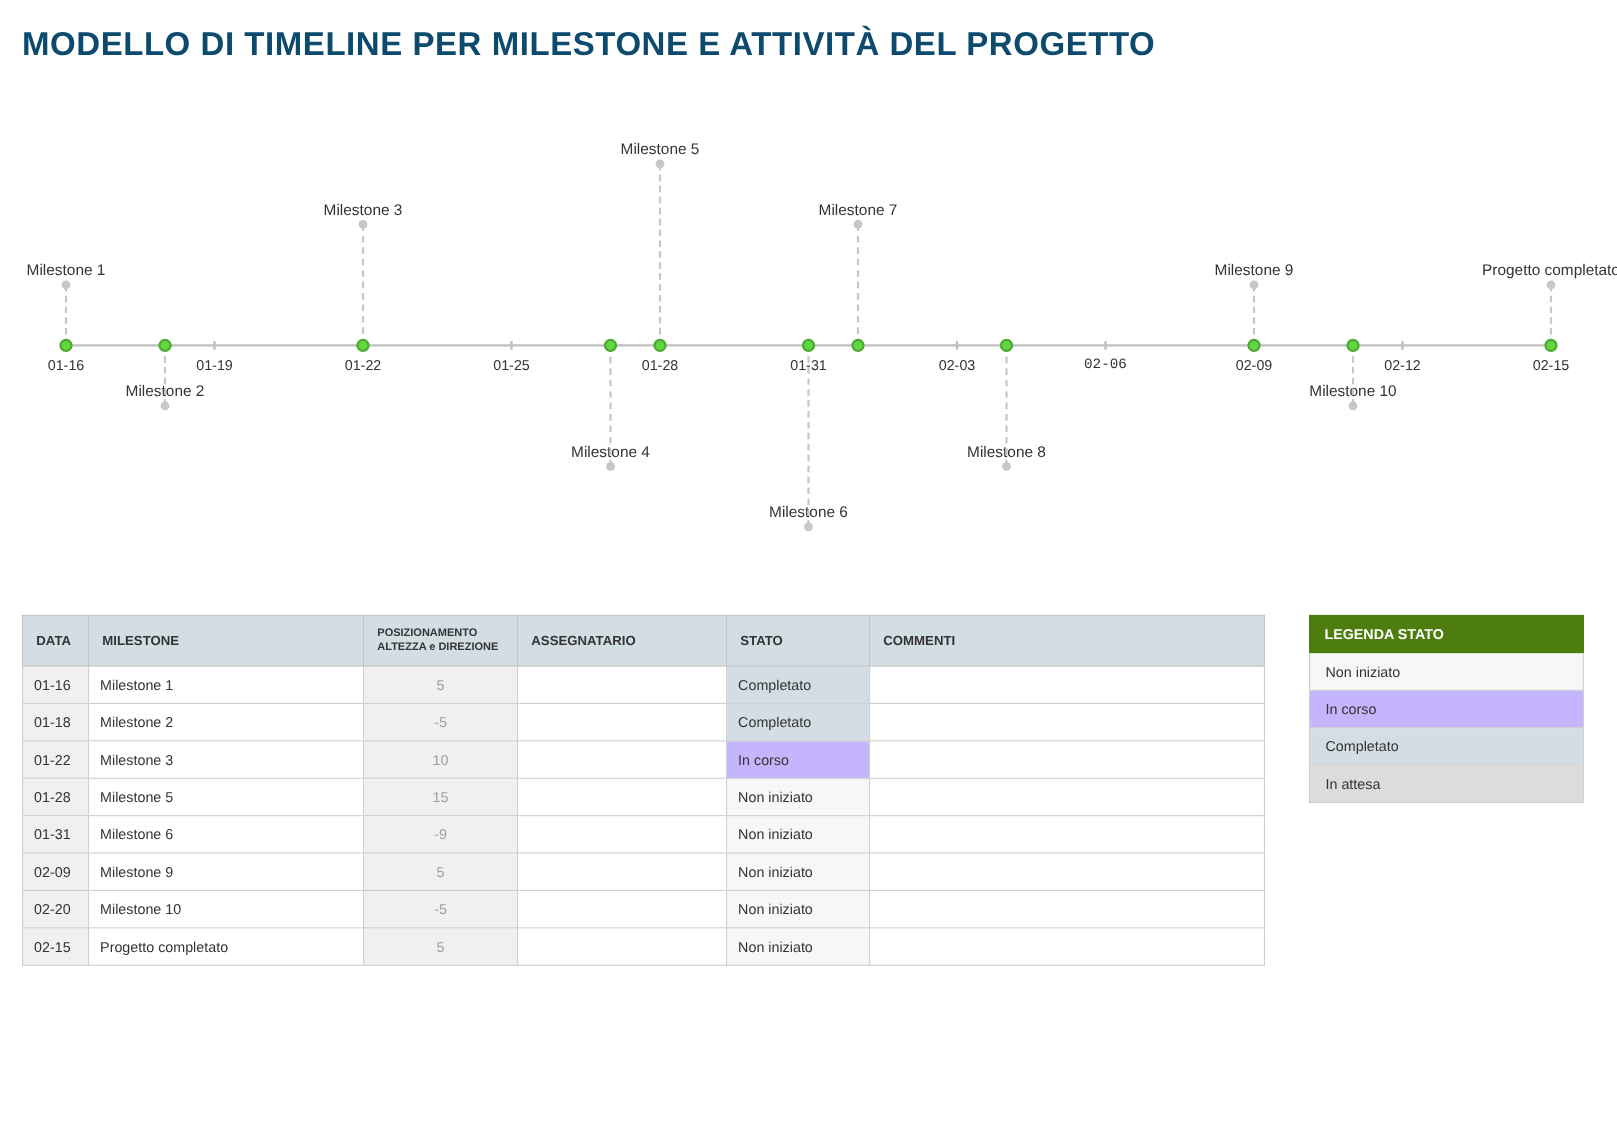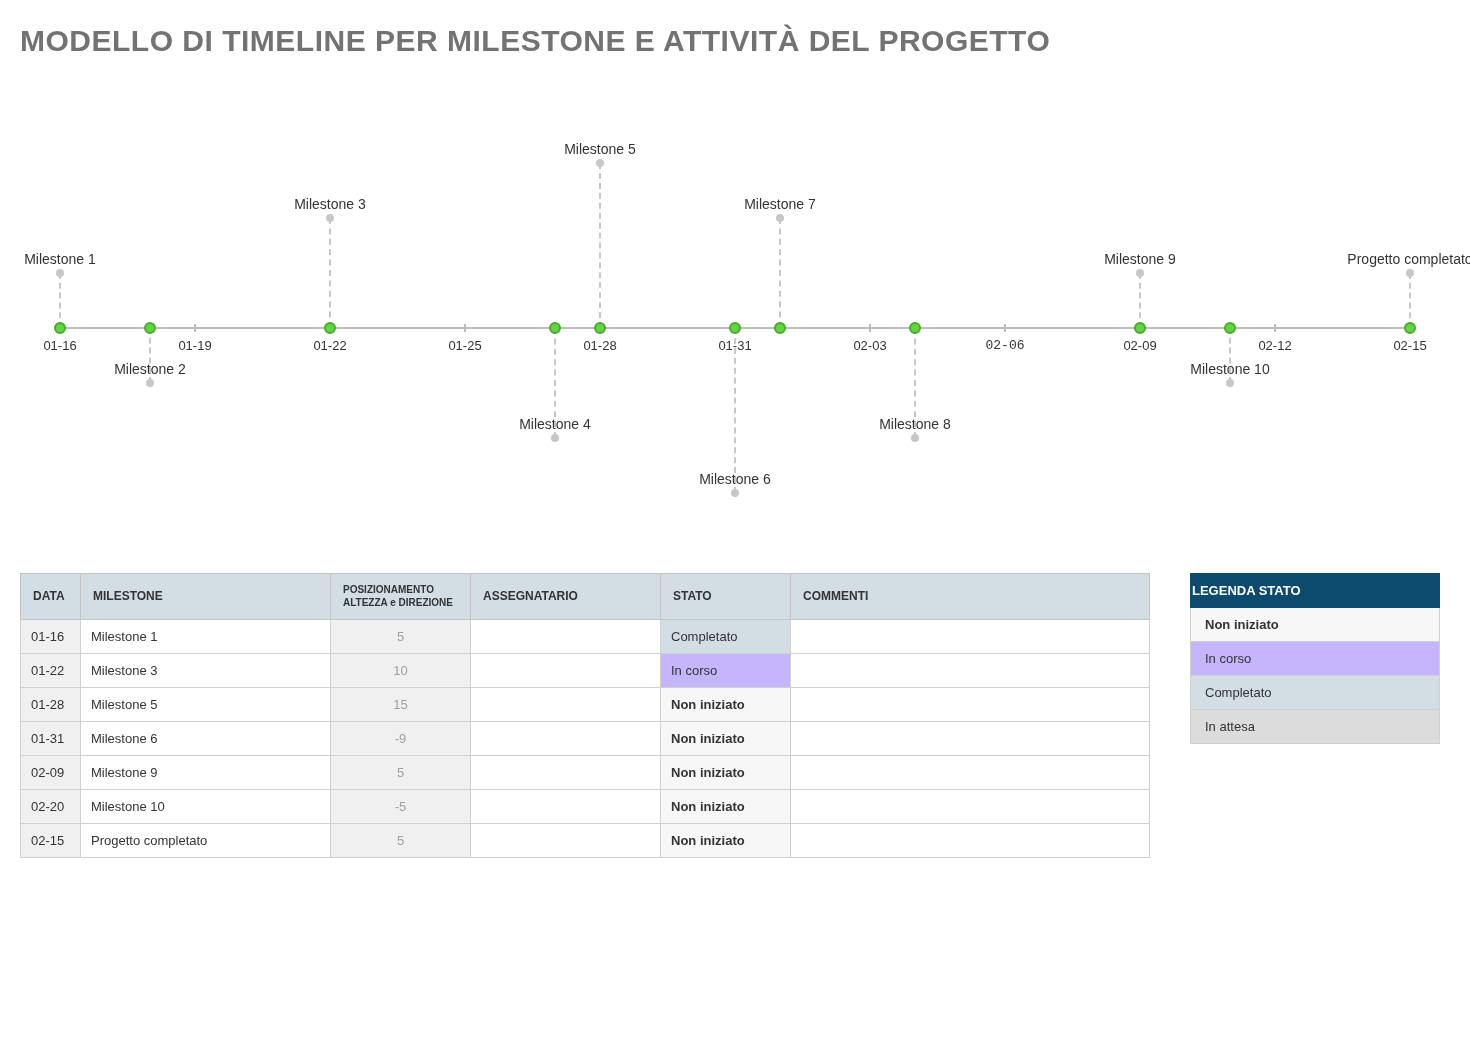--- a/index.html
+++ b/index.html
@@ -10,23 +10,23 @@
     font-family: "Segoe UI", "Helvetica Neue", Arial, sans-serif;
     color: #333;
     width: 1470px;
   }
   .page {
     padding: 24px 20px 40px 20px;
   }
   .title {
     font-size: 30px;
     font-weight: 700;
-    color: #737373;
+    color: #0c4a6e;
     letter-spacing: 0.5px;
-    margin-bottom: 45px;
+    margin-bottom: 31px;
   }
 
   
   .chart {
     position: relative;
     height: 420px;
     margin: 0 10px 50px 10px;
   }
   .axis-line {
     position: absolute;
@@ -114,35 +114,35 @@
     height: 34px;
     vertical-align: middle;
   }
   td.c-date { background: #f0f0f0; width: 60px; }
   td.c-name { background: #ffffff; width: 250px; }
   td.c-pos  { background: #f0f0f0; width: 140px; text-align: center; color: #a0a0a0; }
   td.c-assg { background: #ffffff; width: 190px; }
   td.c-stat { width: 130px; }
   td.c-comm { background: #ffffff; }
 
-  .st-non-iniziato { background: #f7f7f7; font-weight: bold; }
+  .st-non-iniziato { background: #f7f7f7; }
   .st-in-corso     { background: #c4b5fd; }
   .st-completato   { background: #d3dde4; }
   .st-in-attesa    { background: #dcdcdc; }
 
   
   .legend {
     width: 250px;
     font-size: 13px;
   }
   .legend-head {
-    background: #0c4a6e;
+    background: #4d7c0f;
     color: #ffffff;
     font-weight: 700;
-    padding: 10px 2px;
+    padding: 10px 14px;
     font-size: 13px;
   }
   .legend-row {
     padding: 9px 14px;
     border: 1px solid #d0d0d0;
     border-top: none;
   }
 </style>
 </head>
 <body>
@@ -235,20 +235,28 @@
       <tbody id="tbody">
           <tr>
             <td class="c-date">01-16</td>
             <td class="c-name">Milestone 1</td>
             <td class="c-pos">5</td>
             <td class="c-assg"></td>
             <td class="c-stat st-completato">Completato</td>
             <td class="c-comm"></td>
           </tr>
           <tr>
+            <td class="c-date">01-18</td>
+            <td class="c-name">Milestone 2</td>
+            <td class="c-pos">-5</td>
+            <td class="c-assg"></td>
+            <td class="c-stat st-completato">Completato</td>
+            <td class="c-comm"></td>
+          </tr>
+          <tr>
             <td class="c-date">01-22</td>
             <td class="c-name">Milestone 3</td>
             <td class="c-pos">10</td>
             <td class="c-assg"></td>
             <td class="c-stat st-in-corso">In corso</td>
             <td class="c-comm"></td>
           </tr>
           <tr>
             <td class="c-date">01-28</td>
             <td class="c-name">Milestone 5</td>

